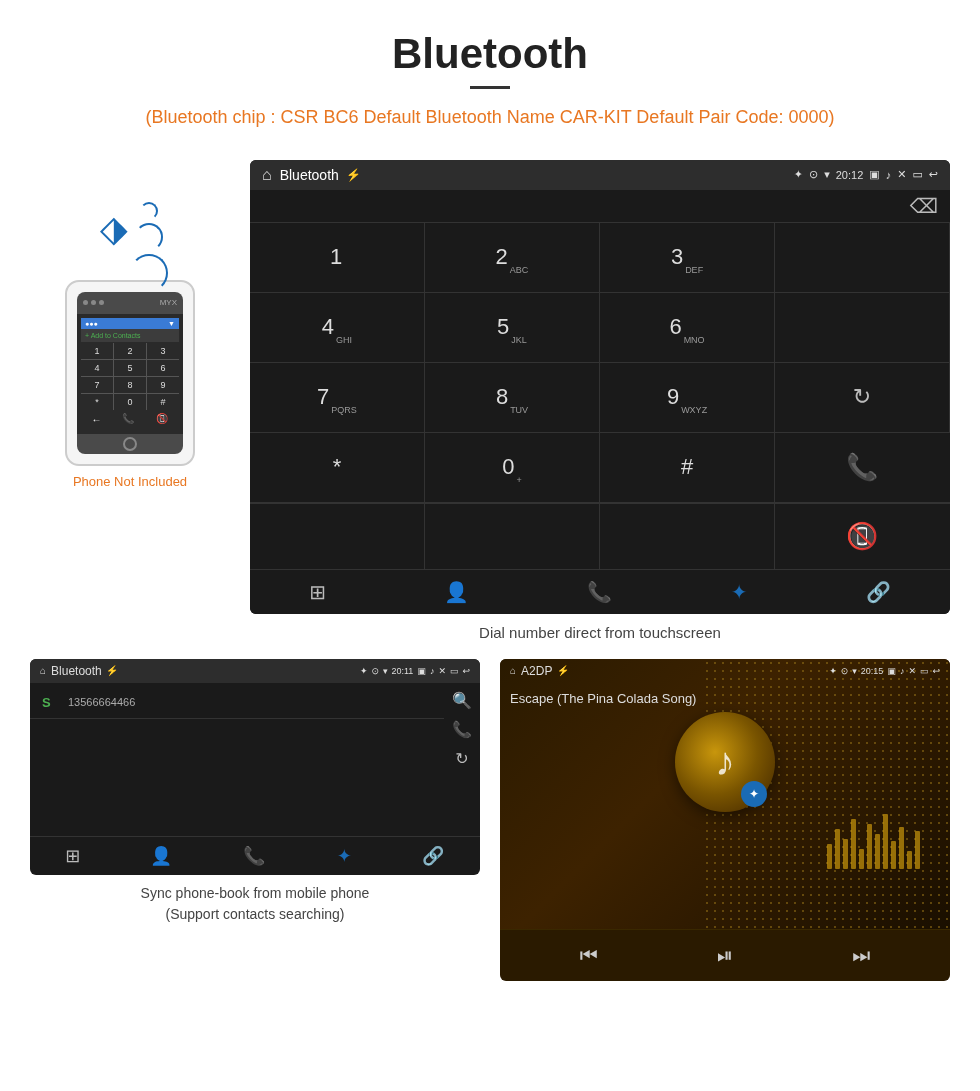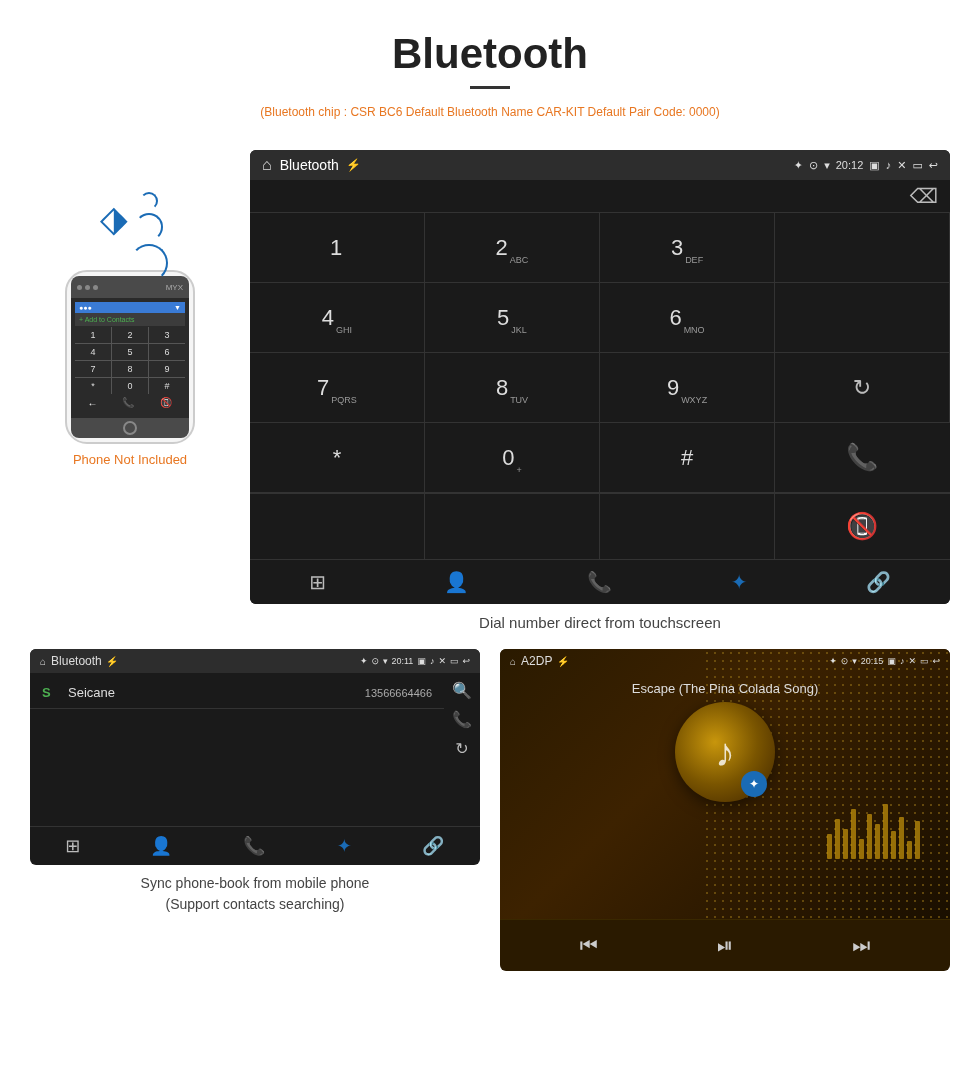--- a/index.html
+++ b/index.html
@@ -29,21 +29,21 @@
       margin: 0 auto 14px;
     }
     .header p {
       font-size: 15px;
       color: #444;
       line-height: 1.6;
       margin-bottom: 8px;
     }
     .header .orange-text {
       color: #e87722;
-      font-size: 12px;
+      font-size: 18px;
     }
 
     
     .main-section {
       display: flex;
       padding: 10px 30px 10px 30px;
       gap: 20px;
       align-items: flex-start;
     }
 
@@ -82,22 +82,22 @@
       margin-bottom: 3px;
     }
     .wave-lines span:nth-child(1) { width: 18px; height: 18px; margin-left: 8px; }
     .wave-lines span:nth-child(2) { width: 28px; height: 28px; margin-left: 3px; }
     .wave-lines span:nth-child(3) { width: 38px; height: 38px; margin-left: -2px; }
 
     .phone-mockup {
       width: 130px;
       background: #f5f5f5;
       border: 2px solid #ccc;
-      border-radius: 22px;
-      padding: 4px;
+      border-radius: 14px;
+      padding: 10px;
       margin-top: 5px;
     }
     .phone-top-bar {
       background: #4a4a4a;
       border-radius: 8px 8px 0 0;
       height: 22px;
       display: flex;
       align-items: center;
       justify-content: space-between;
       padding: 0 6px;
@@ -394,21 +394,21 @@
       padding: 5px 10px;
       font-size: 10px;
       color: #ddd;
       position: relative;
       z-index: 2;
     }
     .music-status-left { display: flex; align-items: center; gap: 5px; }
     .music-status-right { display: flex; align-items: center; gap: 4px; font-size: 9px; }
     .music-title { font-size: 12px; }
     .music-song-title {
-      text-align: center;
+      text-align: left;
       color: #ddd;
       font-size: 13px;
       padding: 8px 10px 6px;
       position: relative;
       z-index: 2;
     }
     .music-album-art {
       width: 100px;
       height: 100px;
       border-radius: 50%;
@@ -659,21 +659,20 @@
           <span>↩</span>
         </div>
       </div>
 
 
       <div class="pb-content-row">
         <div class="pb-main">
           <div class="pb-contact-list">
             <div class="pb-contact-row">
               <span class="pb-letter">S</span>
-              <span class="pb-name">Seicane</span>
               <span class="pb-number">13566664466</span>
             </div>
           </div>
         </div>
         <div class="pb-right-icons">
           <span class="pb-right-icon">🔍</span>
           <span class="pb-right-icon">📞</span>
           <span class="pb-right-icon">↻</span>
         </div>
       </div>

